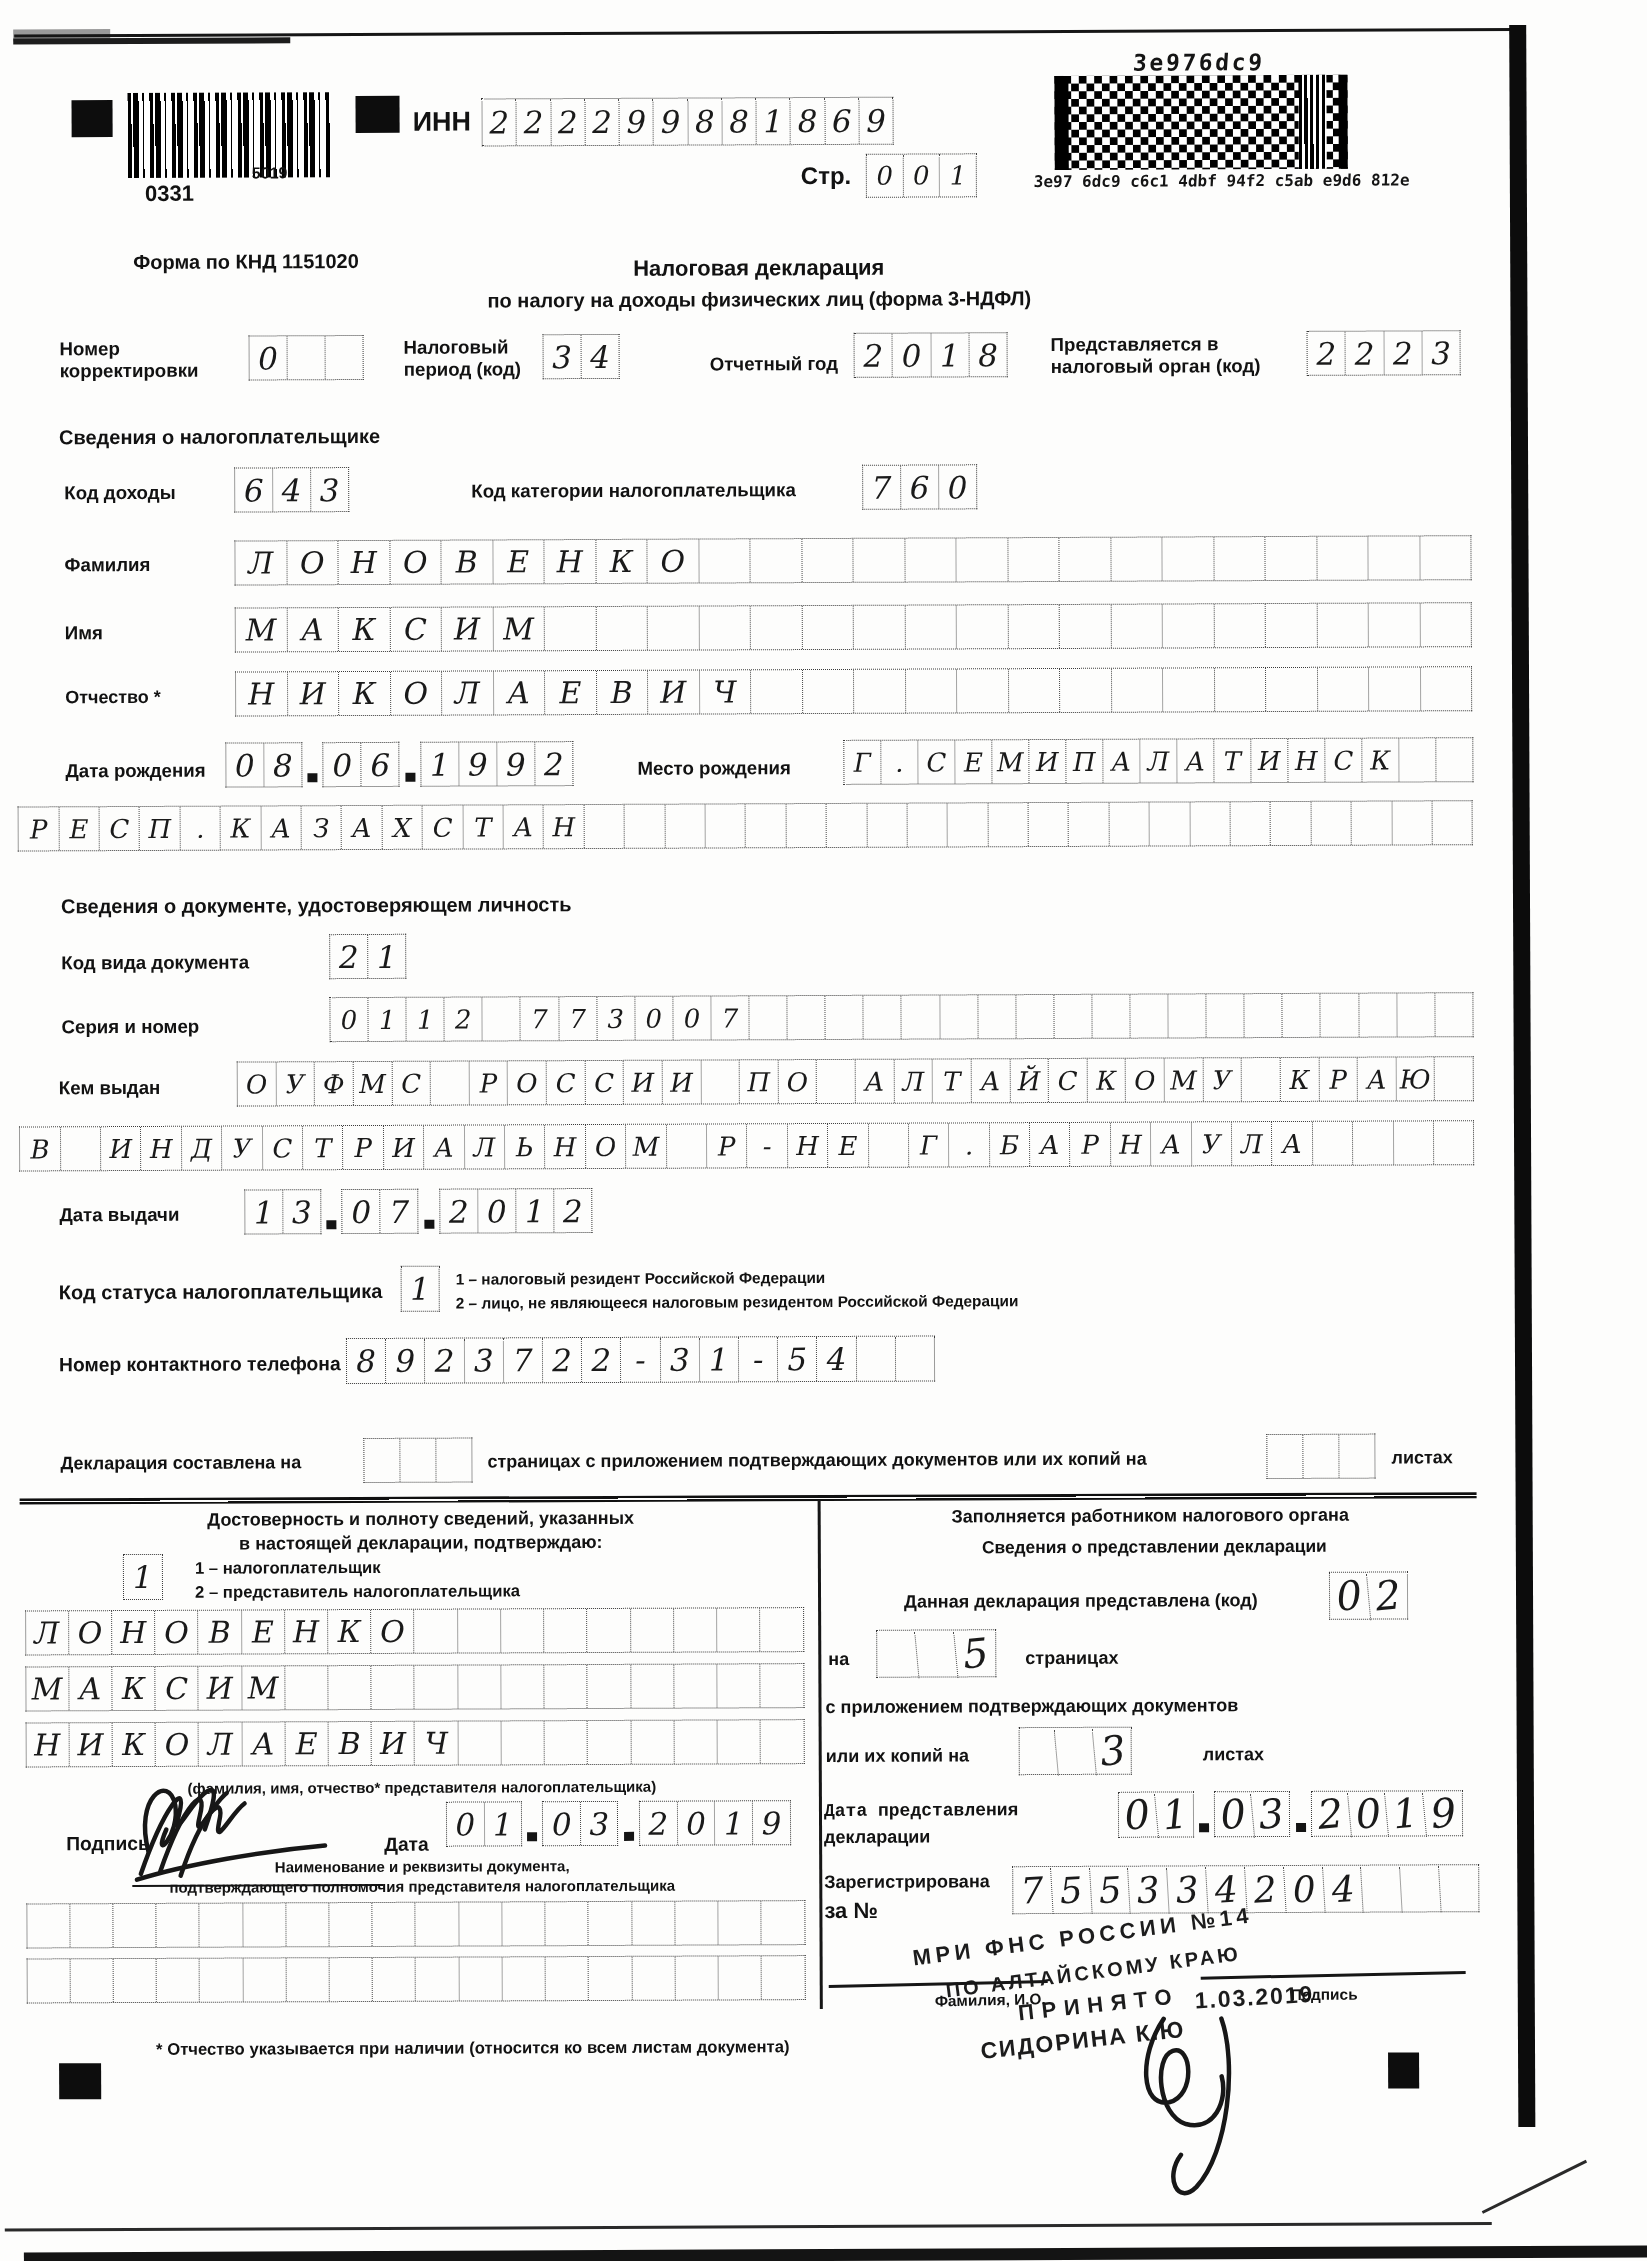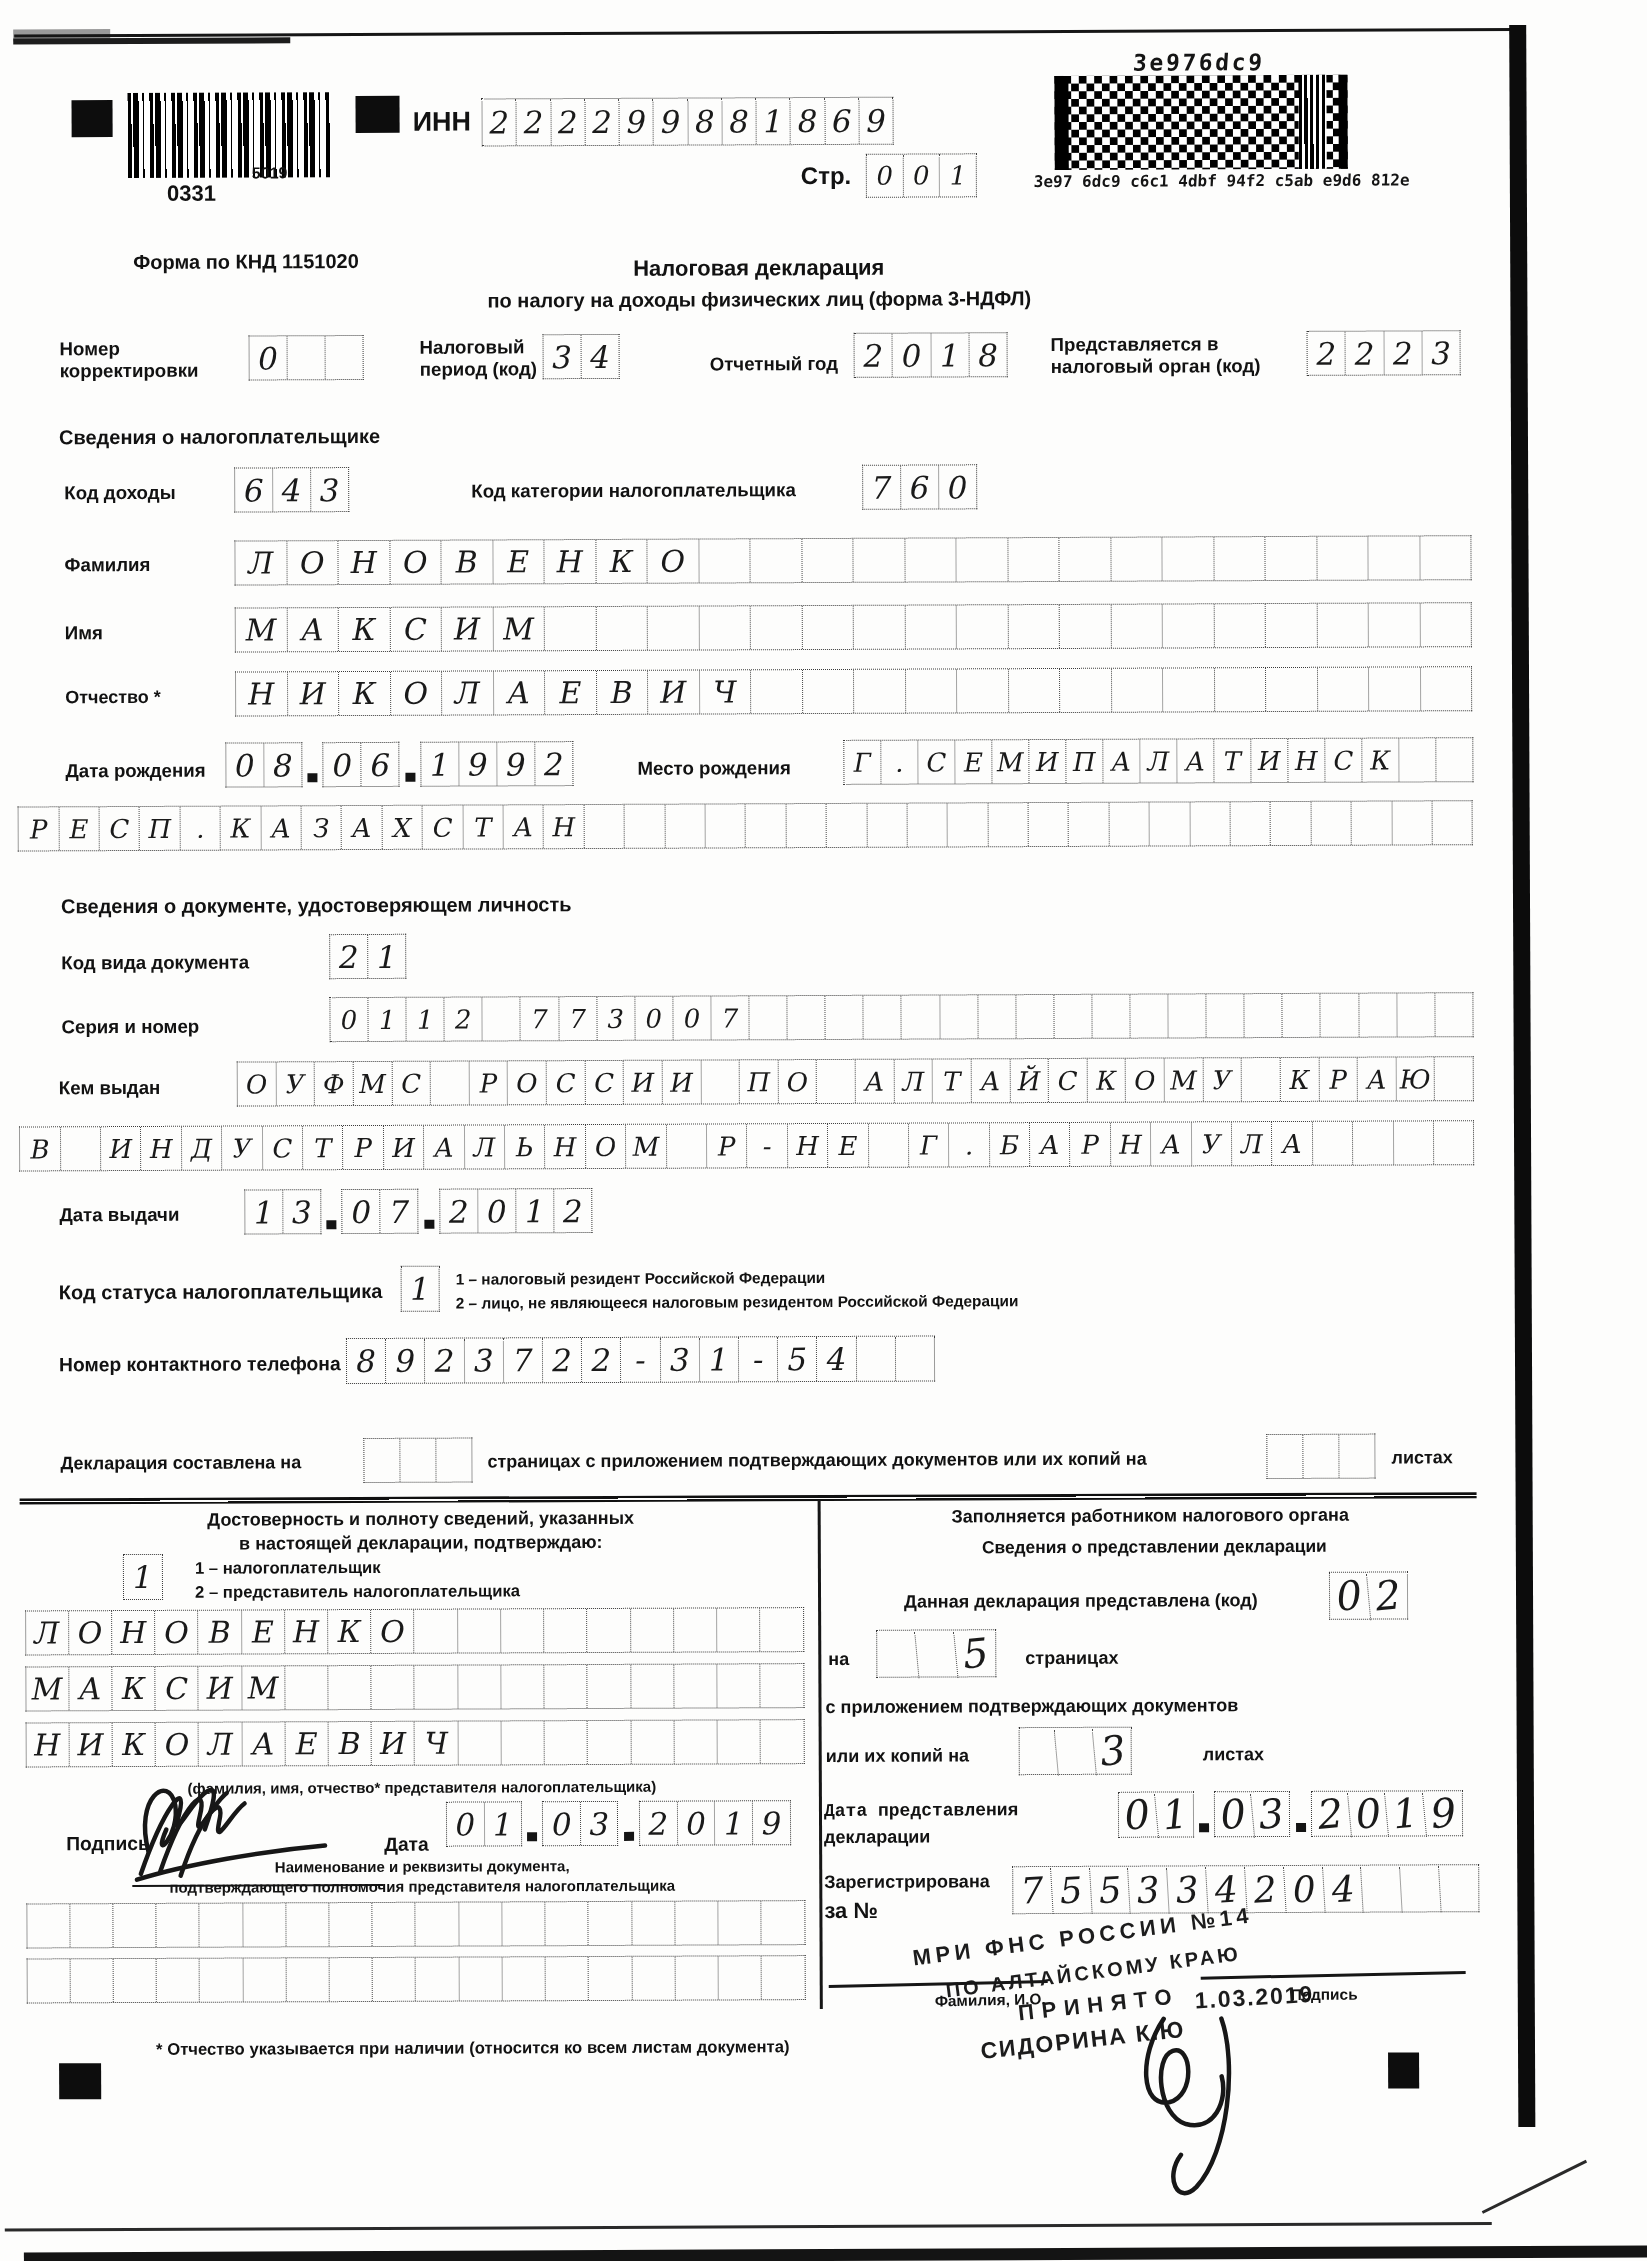--- a/index.html
+++ b/index.html
@@ -34,21 +34,21 @@
 <div id="tilt">
 
   <div class="abs" style="left:18px;top:26px;width:97px;height:11.6px;background:#9a9a9a;"></div>
   <div class="abs" style="left:18px;top:35px;width:277px;height:5.8px;background:#1d1d1d;"></div>
   <div class="abs" style="left:19.3px;top:31px;width:1500px;height:3.2px;background:#161616;"></div>
 
   <div class="abs" style="left:1514px;top:28px;width:16.7px;height:2102px;background:#0c0c0c;"></div>
 
   <div class="abs regsq" style="left:76px;top:97px;width:41px;height:37px;"></div>
   <div class="abs" style="left:132px;top:90px;width:203px;height:85px;background:repeating-linear-gradient(90deg,#000 0 3.9px,#fff 3.9px 5.8px,#000 5.8px 11px,#fff 11px 15px,#000 15px 16.7px,#fff 16.7px 22px);"></div>
-  <div class="abs num" style="left:149px;top:178px;font-size:22px;margin-left:22px;">0331</div>
+  <div class="abs num" style="left:149px;top:178px;font-size:22px;">0331</div>
   <div class="abs num" style="left:256px;top:162px;font-size:16px;">5019</div>
   <div class="abs regsq" style="left:360px;top:94px;width:44px;height:37px;"></div>
 
   <div class="abs lbl hdr" style="left:417px;top:104px;font-size:27px;">ИНН</div>
   <div class="abs cellbox hw-md" style="left:486px;top:97px;width:412px;height:48px;">
         <span class="cell">2</span>
         <span class="cell">2</span>
         <span class="cell">2</span>
         <span class="cell">2</span>
         <span class="cell">9</span>
@@ -75,21 +75,21 @@
   <div class="abs lbl hdr" style="left:137px;top:247px;font-size:20px;">Форма по КНД 1151020</div>
   <div class="abs lbl hdr ctr" style="left:489px;top:255px;width:547px;font-size:22px;">Налоговая декларация</div>
   <div class="abs lbl hdr ctr" style="left:425px;top:287px;width:676px;font-size:20px;">по налогу на доходы физических лиц (форма 3-НДФЛ)</div>
 
   <div class="abs lbl" style="left:63px;top:335px;width:142px;font-size:18.7px;">Номер корректировки</div>
   <div class="abs cellbox hw-md" style="left:252px;top:333px;width:115px;height:45px;">
         <span class="cell">0</span>
         <span class="cell"></span>
         <span class="cell"></span>
       </div>
-  <div class="abs lbl" style="left:407px;top:335px;width:138px;font-size:18.7px;margin-left:16px;">Налоговый период (код)</div>
+  <div class="abs lbl" style="left:407px;top:335px;width:138px;font-size:18.7px;">Налоговый период (код)</div>
   <div class="abs cellbox hw-md" style="left:546px;top:333px;width:77px;height:45px;">
         <span class="cell">3</span>
         <span class="cell">4</span>
       </div>
   <div class="abs lbl" style="left:713px;top:353px;font-size:18.7px;">Отчетный год</div>
   <div class="abs cellbox hw-md" style="left:857px;top:333px;width:154px;height:45px;">
         <span class="cell">2</span>
         <span class="cell">0</span>
         <span class="cell">1</span>
         <span class="cell">8</span>

